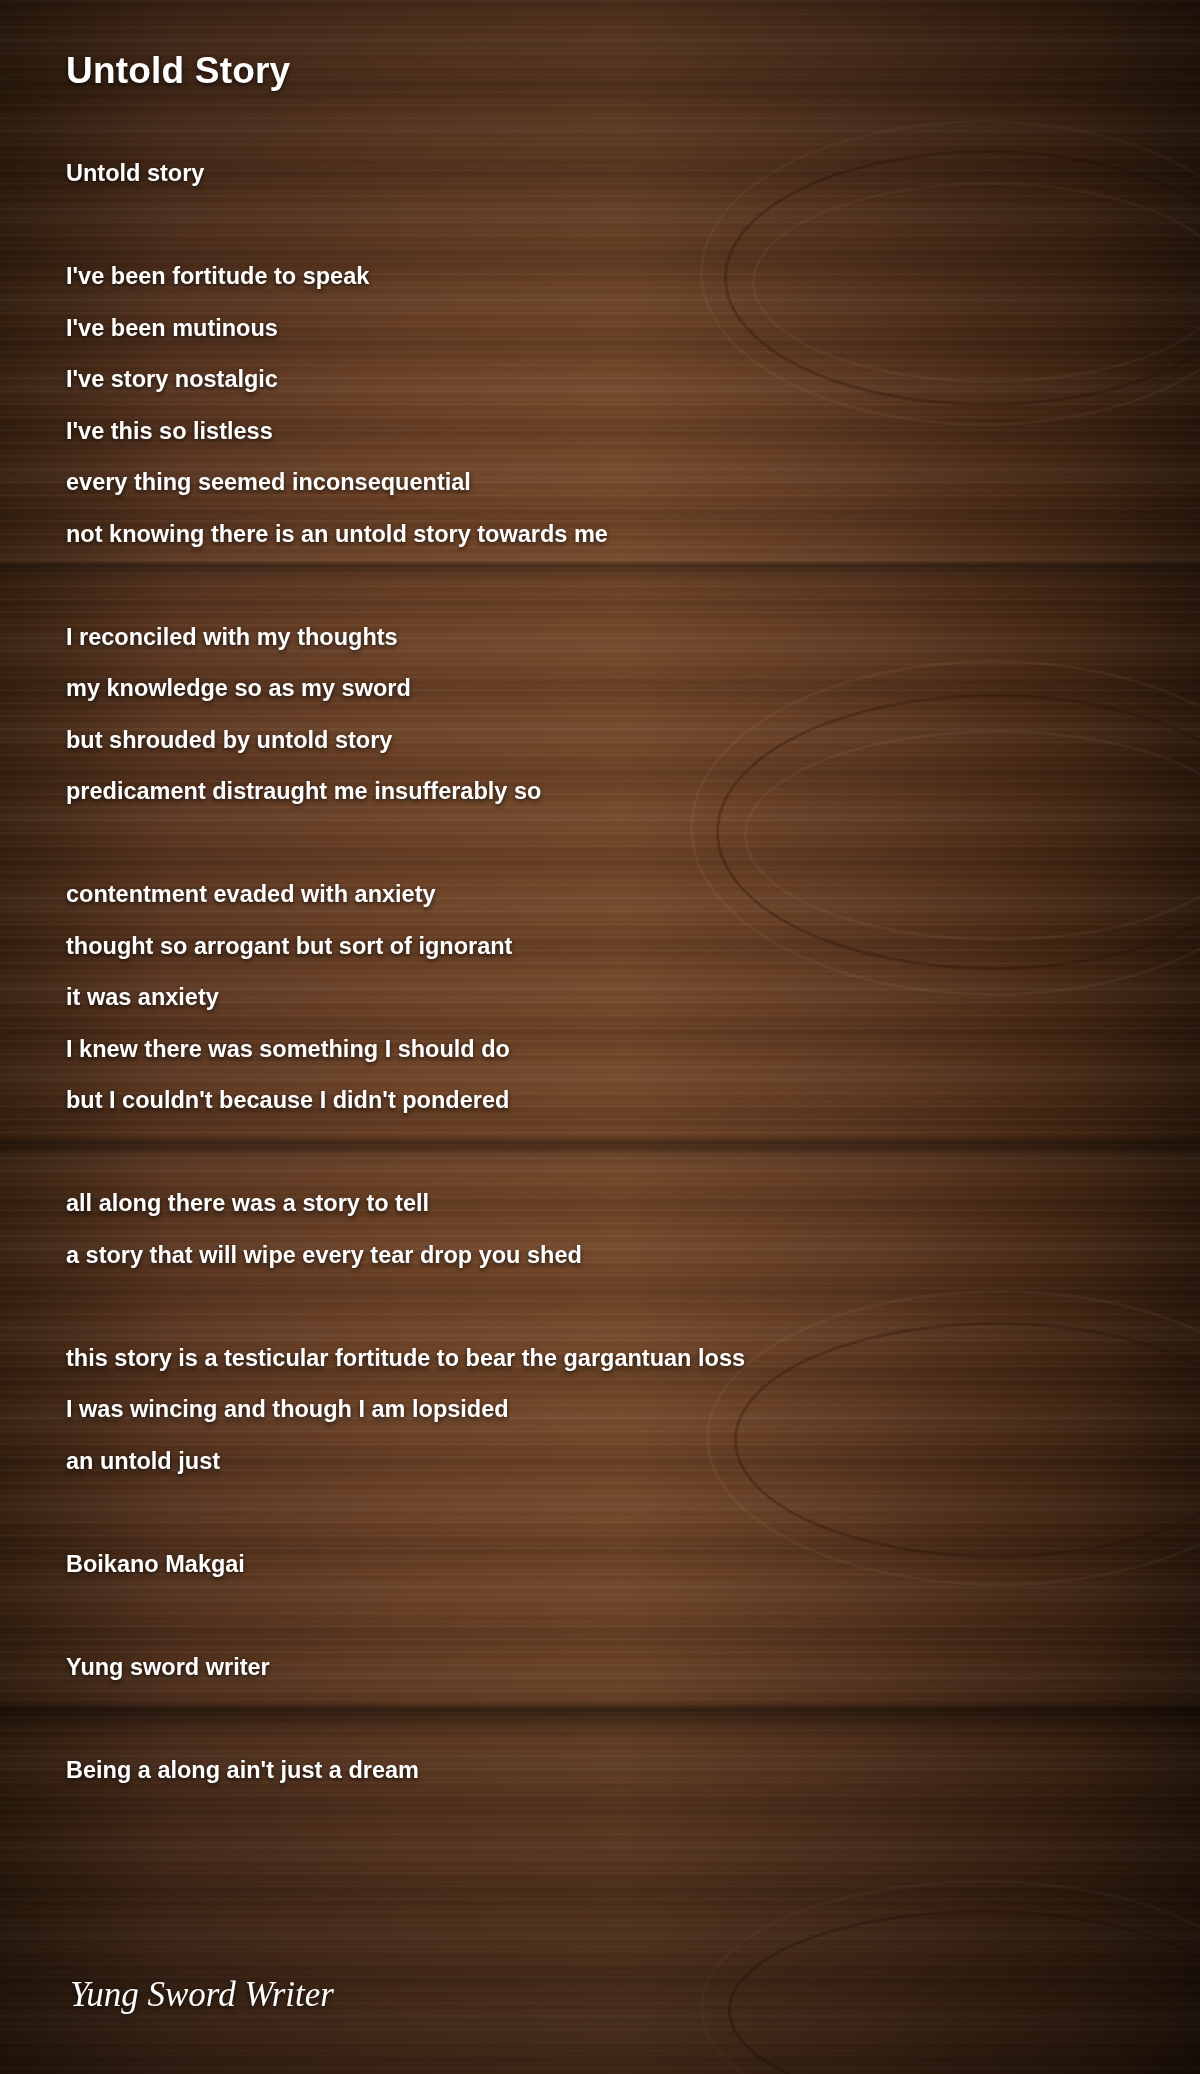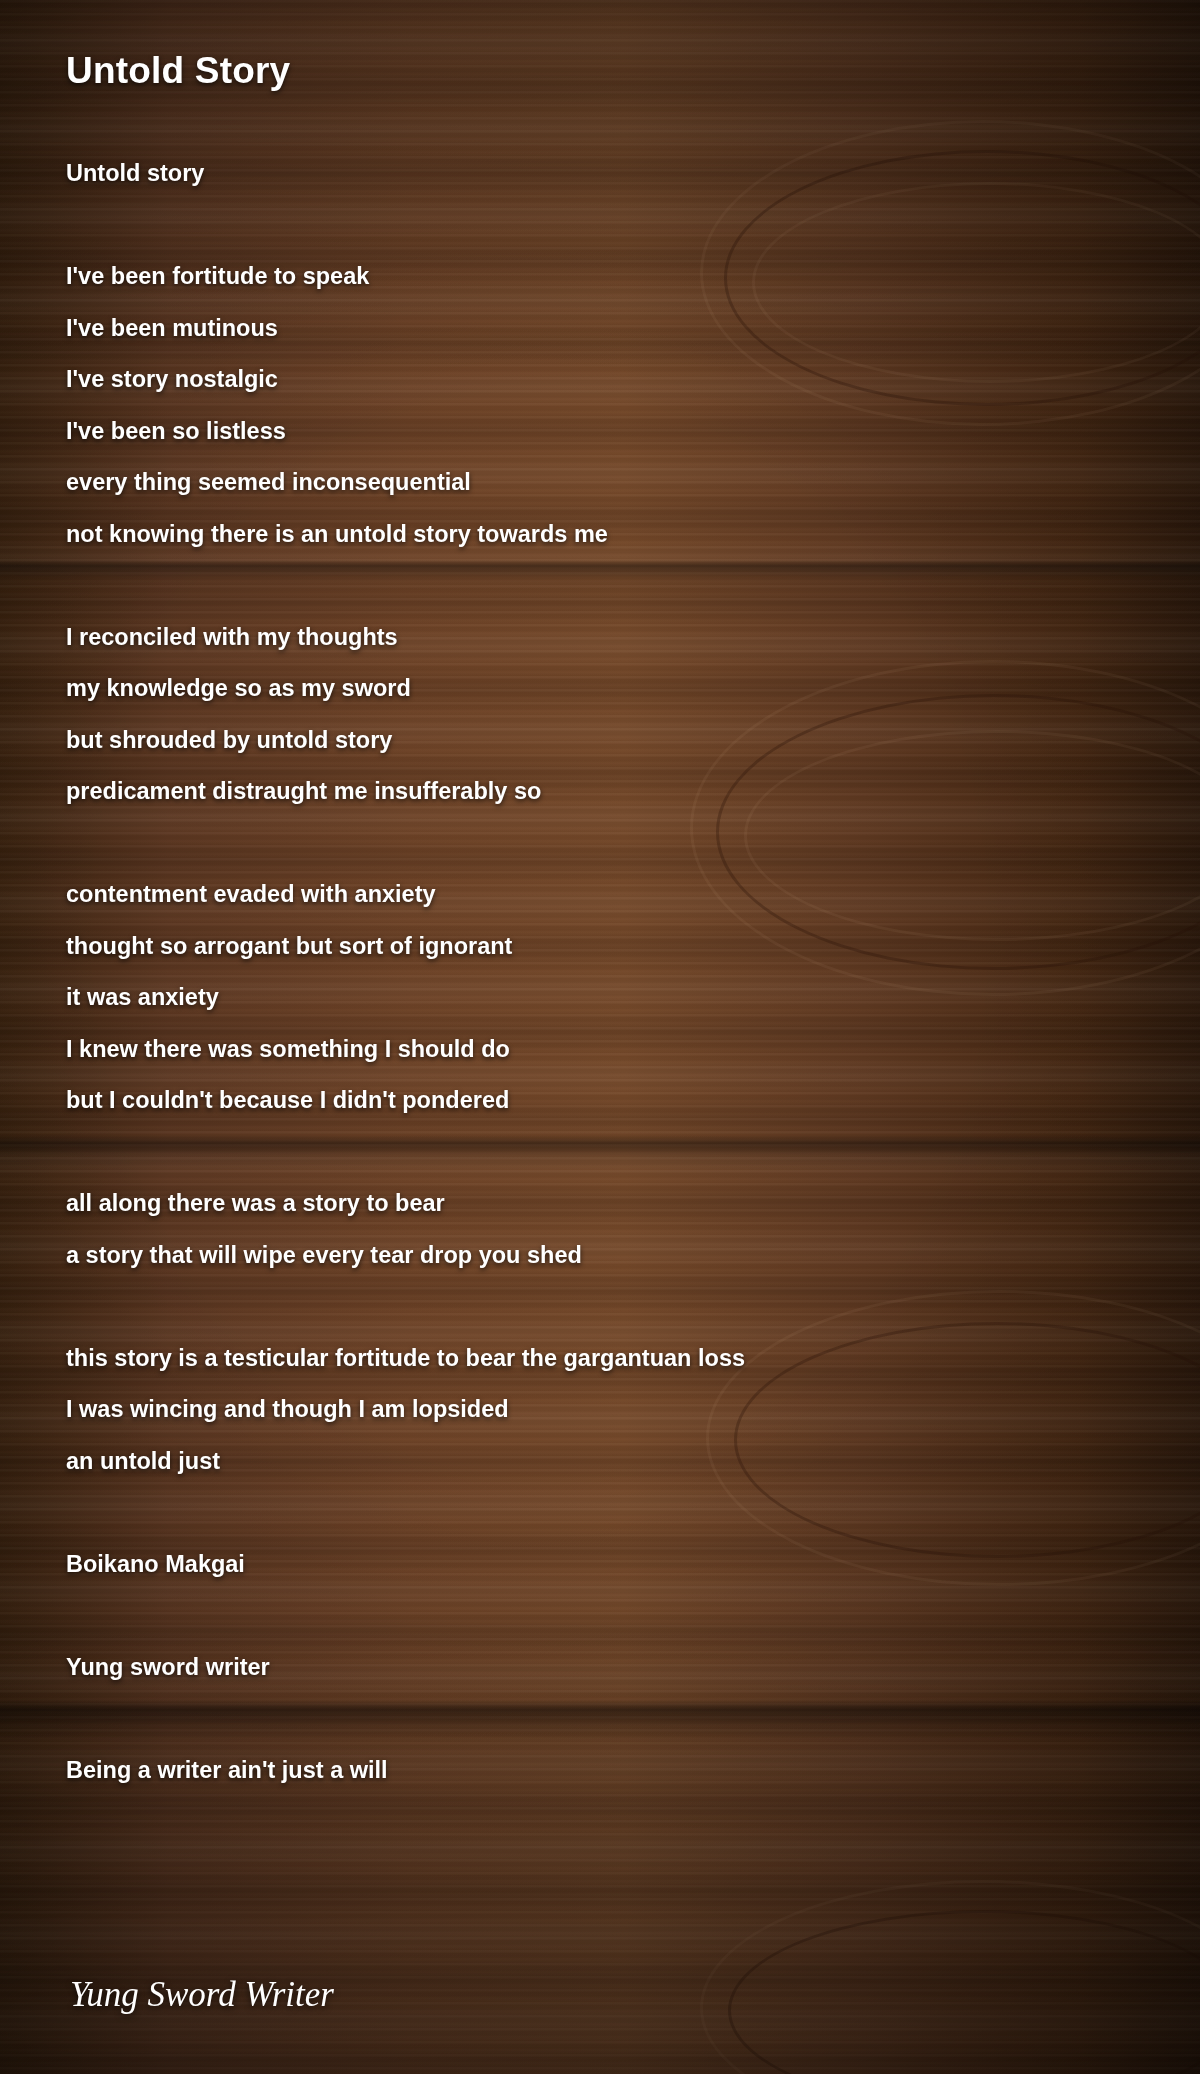--- a/index.html
+++ b/index.html
@@ -161,45 +161,45 @@
 
   <div class="content">
     <div class="poem-title">Untold Story</div>
 
     <div class="poem-body">
       <div class="poem-line">Untold story</div>
       <div class="poem-line blank">&nbsp;</div>
       <div class="poem-line">I've been fortitude to speak</div>
       <div class="poem-line">I've been mutinous</div>
       <div class="poem-line">I've story nostalgic</div>
-      <div class="poem-line">I've been so listless</div>
+      <div class="poem-line">I've this so listless</div>
       <div class="poem-line">every thing seemed inconsequential</div>
       <div class="poem-line">not knowing there is an untold story towards me</div>
       <div class="poem-line blank">&nbsp;</div>
       <div class="poem-line">I reconciled with my thoughts</div>
       <div class="poem-line">my knowledge so as my sword</div>
       <div class="poem-line">but shrouded by untold story</div>
       <div class="poem-line">predicament distraught me insufferably so</div>
       <div class="poem-line blank">&nbsp;</div>
       <div class="poem-line">contentment evaded with anxiety</div>
       <div class="poem-line">thought so arrogant but sort of ignorant</div>
       <div class="poem-line">it was anxiety</div>
       <div class="poem-line">I knew there was something I should do</div>
       <div class="poem-line">but I couldn't because I didn't pondered</div>
       <div class="poem-line blank">&nbsp;</div>
-      <div class="poem-line">all along there was a story to bear</div>
+      <div class="poem-line">all along there was a story to tell</div>
       <div class="poem-line">a story that will wipe every tear drop you shed</div>
       <div class="poem-line blank">&nbsp;</div>
       <div class="poem-line">this story is a testicular fortitude to bear the gargantuan loss</div>
       <div class="poem-line">I was wincing and though I am lopsided</div>
       <div class="poem-line">an untold just</div>
       <div class="poem-line blank">&nbsp;</div>
       <div class="poem-line">Boikano Makgai</div>
       <div class="poem-line blank">&nbsp;</div>
       <div class="poem-line">Yung sword writer</div>
       <div class="poem-line blank">&nbsp;</div>
-      <div class="poem-line">Being a writer ain't just a will</div>
+      <div class="poem-line">Being a along ain't just a dream</div>
     </div>
 
     <div class="signature">Yung Sword Writer</div>
   </div>
 
 </div>
 
 </body></html>

